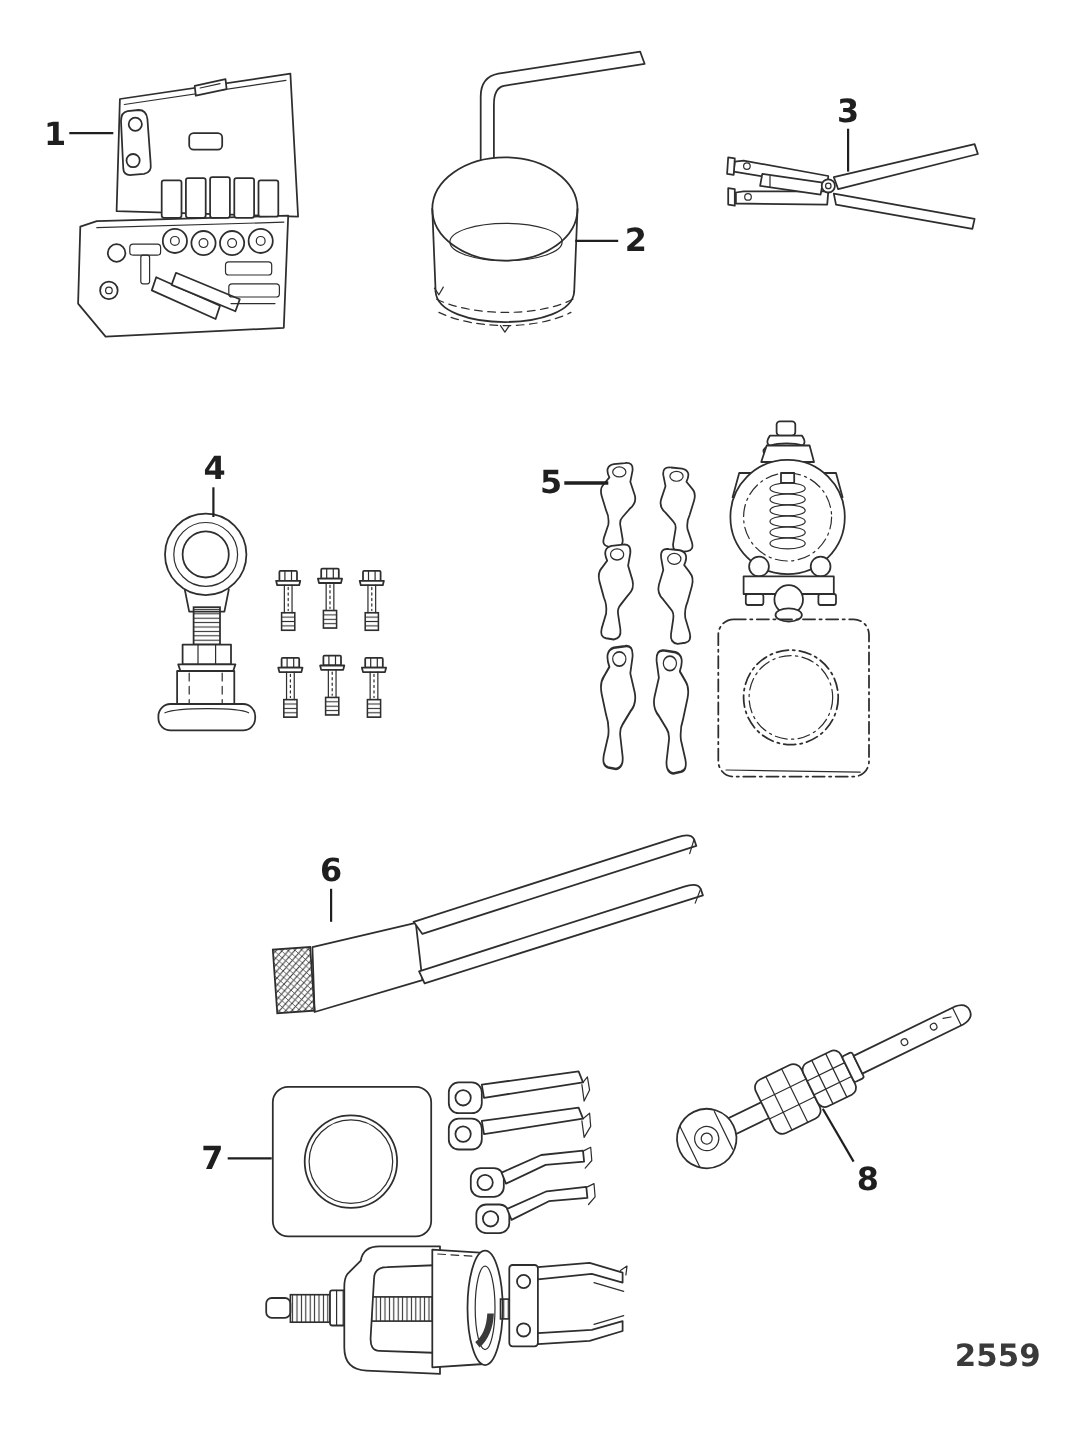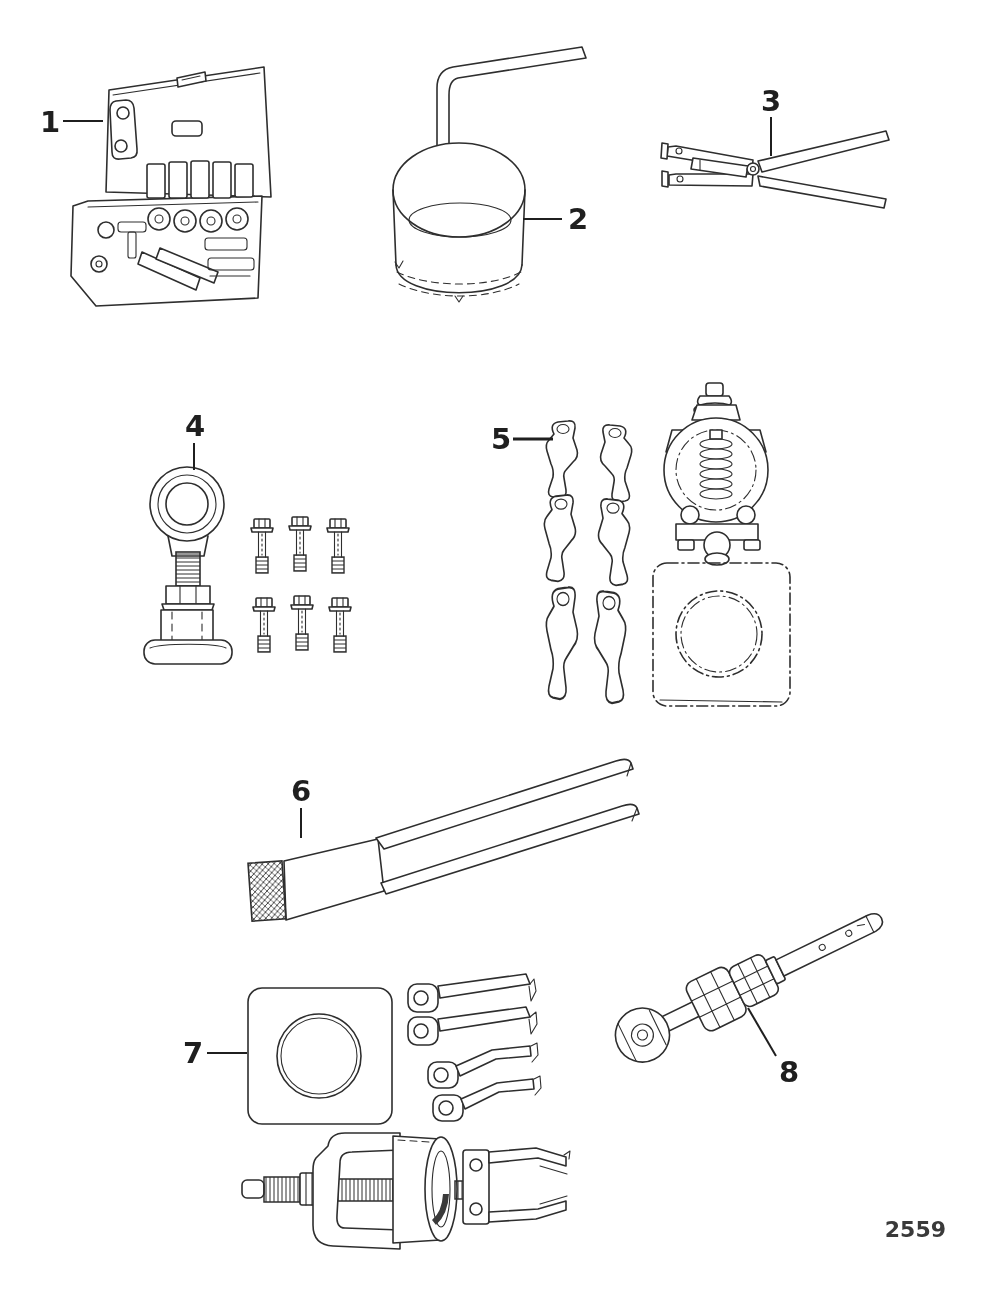--- a/index.html
+++ b/index.html
@@ -8,21 +8,21 @@
     font-family:"DejaVu Sans","Liberation Sans",sans-serif;overflow:hidden;
   }
   .art{position:absolute;left:0;top:0;}
   .callout{
     position:absolute;transform:translate(-50%,-50%);
     font-weight:bold;font-size:29px;color:#1f1f1f;line-height:1;
     letter-spacing:0;user-select:none;
   }
   .pagenum{
     position:absolute;right:42px;top:1219px;
-    font-weight:bold;font-size:22px;color:#3a3a3a;line-height:1;
+    font-weight:bold;font-size:28px;color:#3a3a3a;line-height:1;
   }
   svg{display:block;}
   .ln{fill:none;stroke:#2e2e2e;stroke-width:1.6;stroke-linejoin:round;stroke-linecap:round;}
   .lnw{fill:#ffffff;stroke:#2e2e2e;stroke-width:1.6;stroke-linejoin:round;stroke-linecap:round;}
   .thin{stroke-width:1.1;}
   .dash{stroke-dasharray:7 5;}
   .dashdot{stroke-dasharray:11 4 2 4;}
   .leader{fill:none;stroke:#1f1f1f;stroke-width:2;}
   .leader5{stroke-width:3.2;}
 </style>

